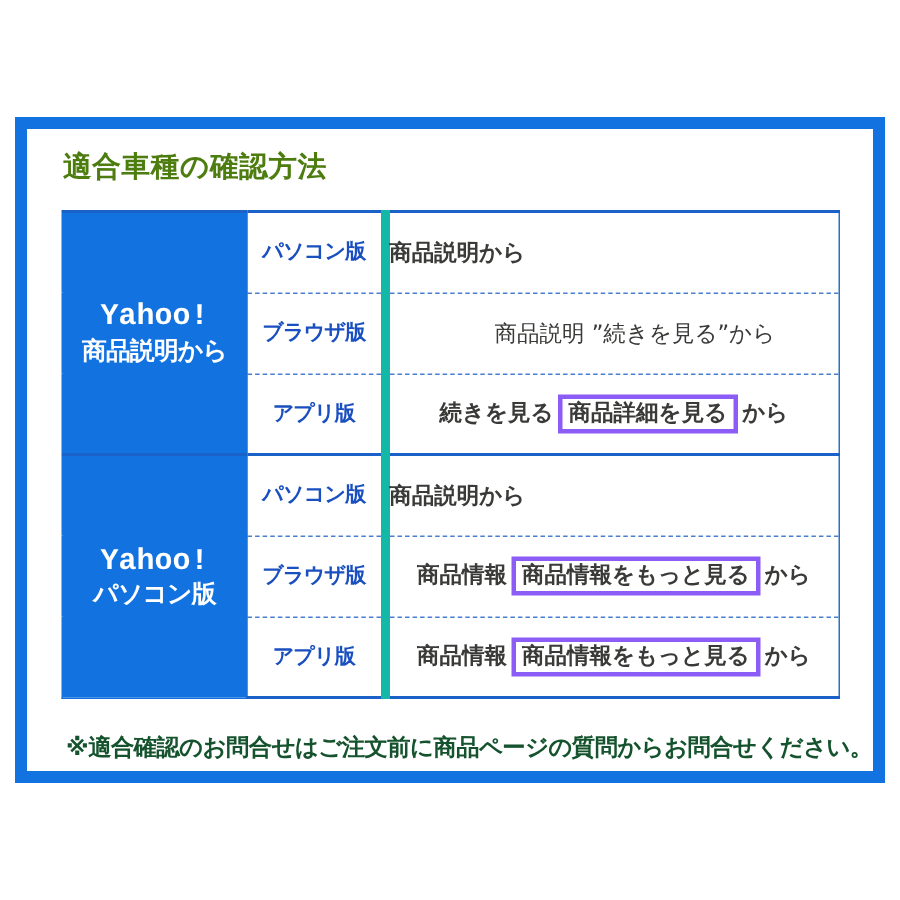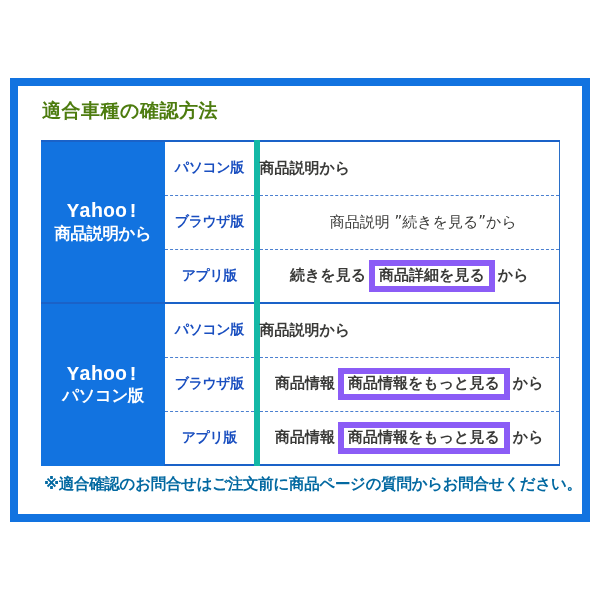--- a/index.html
+++ b/index.html
@@ -95,38 +95,38 @@
     border-top:1px dashed #4a7fd0;
     text-align:center;
   }
   tr.secTop > td{ border-top:2px solid #1a62c8; }
   tr.secTop > td.brand-cell{ border-top:2px solid #1a62c8; }
   tr.last > td{ border-bottom:2px solid #1a62c8; }
 
   
   .boxed{
     display:inline-block;
-    border:6px solid #8b5cf6;
+    border:3px solid #8b5cf6;
     padding:1px 4px 2px 4px;
     margin:0 3px;
     color:#3a3a38;
     font-weight:bold;
     font-size:15px;
     line-height:1.1;
     vertical-align:middle;
   }
   .qt{font-weight:normal;margin-left:28px;}
 
   
   .note{
     position:absolute;
-    left:26px;top:388px;
+    left:26px;top:402px;
     font-size:15.5px;
     font-weight:bold;
-    color:#0369a1;
+    color:#14532d;
     white-space:nowrap;
     letter-spacing:-0.3px;
   }
 </style>
 </head>
 <body>
 
 <div id="stage">
 
   <div class="frame">

